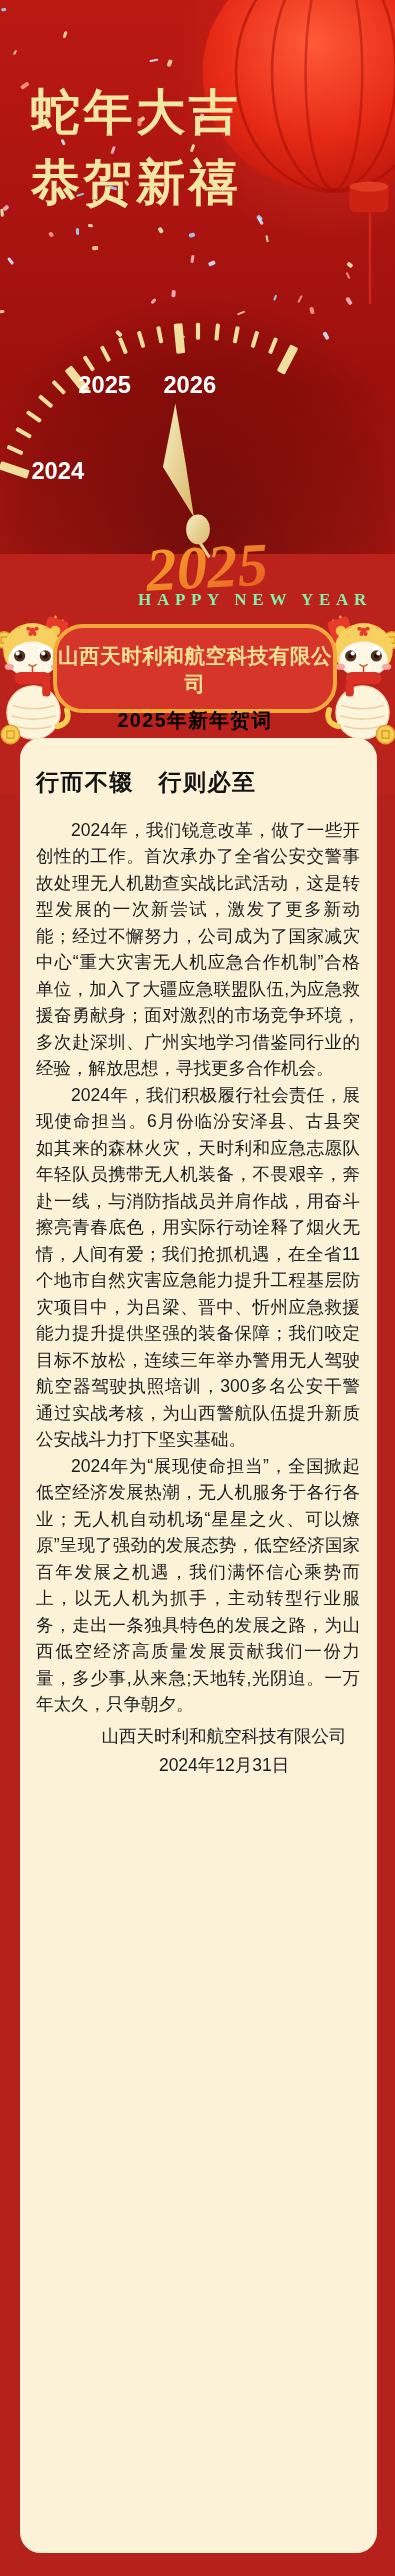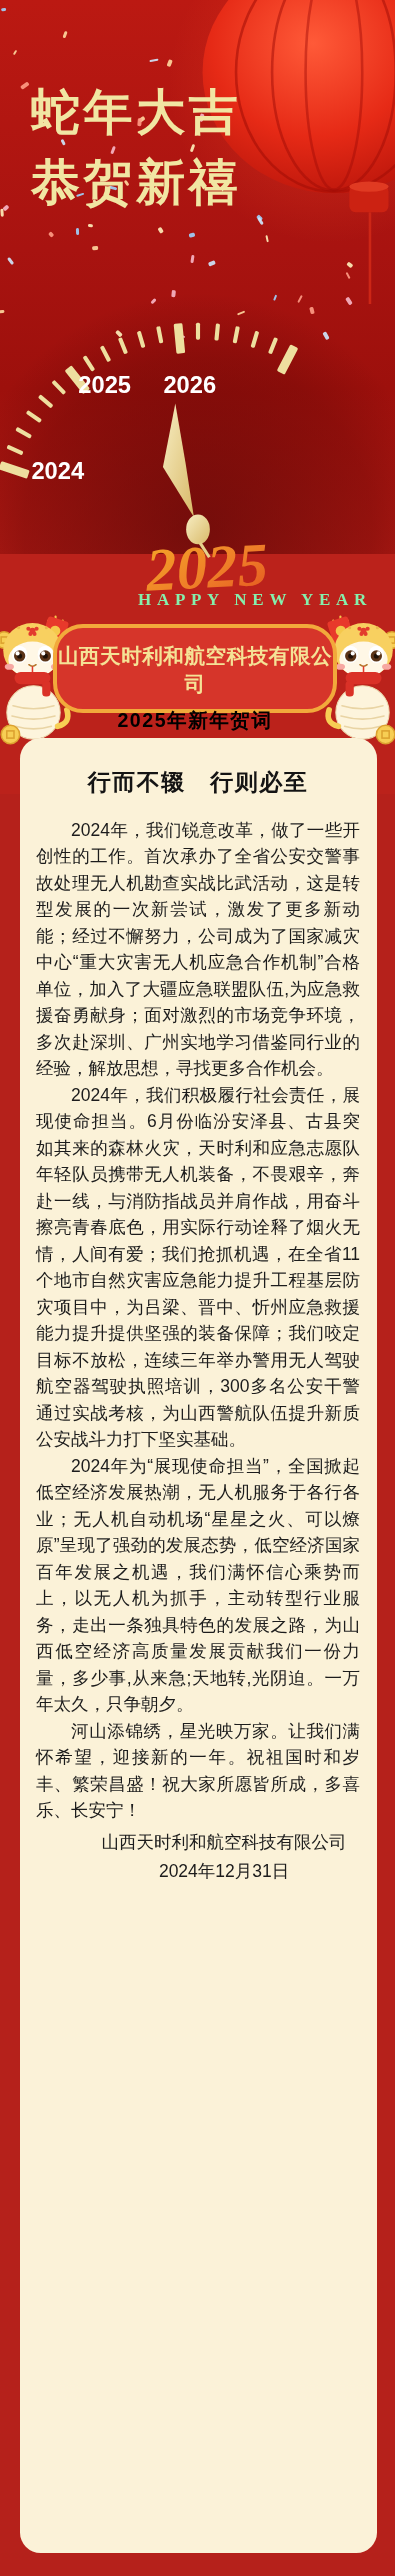--- a/index.html
+++ b/index.html
@@ -27,21 +27,21 @@
   .banner{position:absolute;left:53px;top:624px;width:284px;height:89px;z-index:4;
     background:#d6352a;border:4.6px solid #f2a93b;border-radius:30px;box-sizing:border-box;text-align:center;}
   .banner-company{margin-top:14px;font-size:20.6px;font-weight:bold;color:#f5e296;letter-spacing:0.5px;}
   .banner-sub{margin-top:8.8px;font-size:19.6px;font-weight:bold;color:#000000;letter-spacing:1.5px;}
   .mascot{position:absolute;top:607px;z-index:3;}
   .mascot.left{left:-5.2px;}
   .mascot.right{right:-5.2px;transform:scaleX(-1);}
   
   .card{position:absolute;left:19.6px;top:738px;width:357px;height:1815px;z-index:5;
     background:#fbf2d8;border-radius:20.6px;box-sizing:border-box;padding:26px 16.5px 0;overflow:hidden;}
-  .card-title{text-align:center;font-size:23px;font-weight:bold;color:#141414;letter-spacing:1.5px;margin:3.1px 0 18.5px;}
+  .card-title{font-size:23px;font-weight:bold;color:#141414;letter-spacing:1.5px;margin:3.1px 0 18.5px;}
   .card-body p{font-size:17.5px;line-height:26.5px;color:#1c1c1c;text-align:justify;text-indent:2em;margin:0;}
   .signature{margin-top:4.1px;margin-left:52px;text-align:center;font-size:17.5px;line-height:29px;color:#1c1c1c;}
 </style>
 </head>
 <body>
 
 <div class="poster">
 
   <div class="hero-bg"></div>
   <div class="hero-glow"></div>
@@ -272,21 +272,20 @@
       <rect x="92" y="144" width="16" height="30" rx="7" fill="#da3127"></rect>
     </g>
   </svg>
 
   <div class="card">
     <div class="card-title">行而不辍　行则必至</div>
     <div class="card-body">
         <p>2024年，我们锐意改革，做了一些开创性的工作。首次承办了全省公安交警事故处理无人机勘查实战比武活动，这是转型发展的一次新尝试，激发了更多新动能；经过不懈努力，公司成为了国家减灾中心“重大灾害无人机应急合作机制”合格单位，加入了大疆应急联盟队伍,为应急救援奋勇献身；面对激烈的市场竞争环境，多次赴深圳、广州实地学习借鉴同行业的经验，解放思想，寻找更多合作机会。</p>
         <p>2024年，我们积极履行社会责任，展现使命担当。6月份临汾安泽县、古县突如其来的森林火灾，天时利和应急志愿队年轻队员携带无人机装备，不畏艰辛，奔赴一线，与消防指战员并肩作战，用奋斗擦亮青春底色，用实际行动诠释了烟火无情，人间有爱；我们抢抓机遇，在全省11个地市自然灾害应急能力提升工程基层防灾项目中，为吕梁、晋中、忻州应急救援能力提升提供坚强的装备保障；我们咬定目标不放松，连续三年举办警用无人驾驶航空器驾驶执照培训，300多名公安干警通过实战考核，为山西警航队伍提升新质公安战斗力打下坚实基础。</p>
         <p>2024年为“展现使命担当”，全国掀起低空经济发展热潮，无人机服务于各行各业；无人机自动机场“星星之火、可以燎原”呈现了强劲的发展态势，低空经济国家百年发展之机遇，我们满怀信心乘势而上，以无人机为抓手，主动转型行业服务，走出一条独具特色的发展之路，为山西低空经济高质量发展贡献我们一份力量，多少事,从来急;天地转,光阴迫。一万年太久，只争朝夕。</p>
-        <p>河山添锦绣，星光映万家。让我们满怀希望，迎接新的一年。祝祖国时和岁丰、繁荣昌盛！祝大家所愿皆所成，多喜乐、长安宁！</p>
       </div>
     <div class="signature">
       <div>山西天时利和航空科技有限公司</div>
       <div>2024年12月31日</div>
     </div>
   </div>
 
 </div>
 
 

